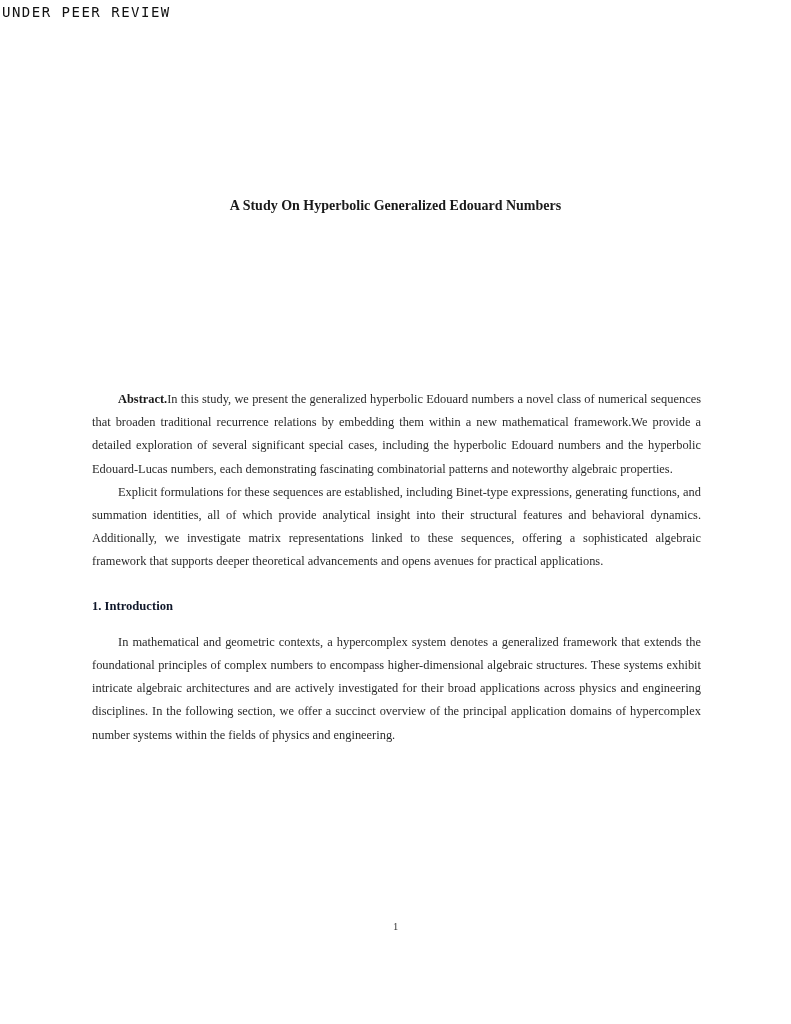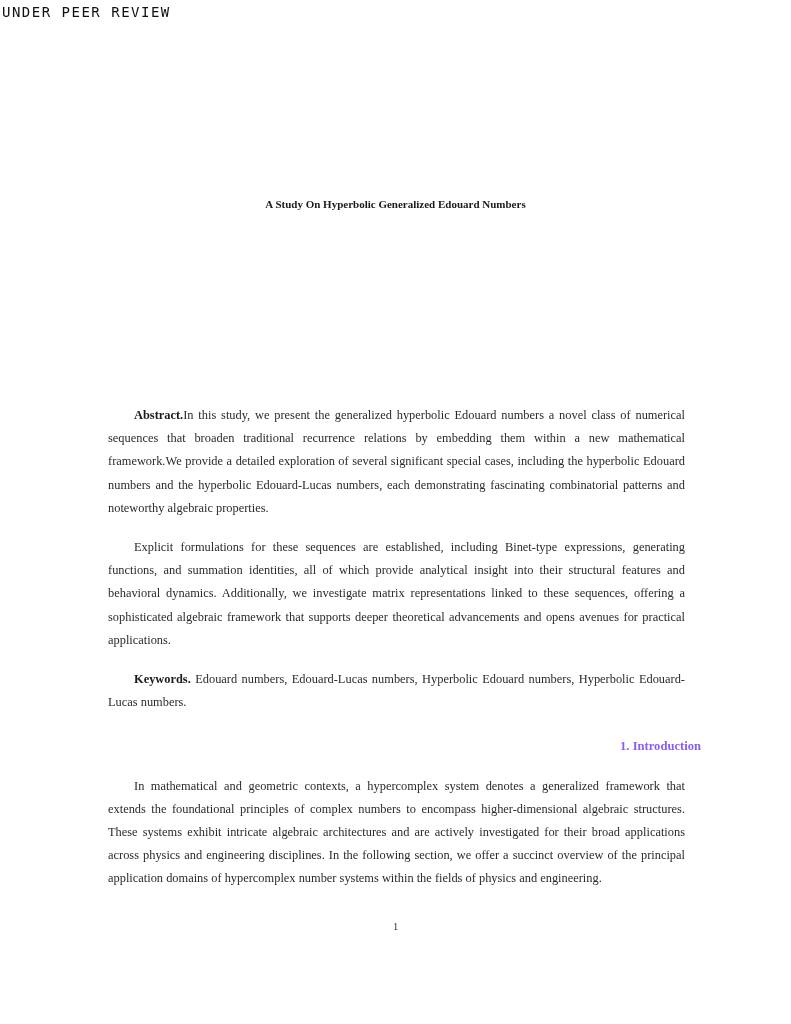--- a/index.html
+++ b/index.html
@@ -26,51 +26,51 @@
     color: #111111;
     white-space: nowrap;
   }
   .paper-title {
     position: absolute;
     top: 198px;
     left: 0;
     width: 100%;
     margin: 0;
     text-align: center;
-    font-size: 11px;
+    font-size: 14px;
     font-weight: bold;
     color: #1a1a1a;
   }
   .content {
     position: absolute;
     top: 388px;
     left: 92px;
     width: 609px;
     font-size: 12.4px;
     line-height: 23.2px;
     text-align: justify;
     color: #2a2a2a;
   }
   .content p {
-    margin: 16px;
+    margin: 0;
     padding: 0;
   }
   .para-indent {
     text-indent: 26px;
   }
   .bold {
     font-weight: bold;
     color: #1a1a1a;
   }
   .section-heading {
     margin: 21px 0 13px 0 !important;
-    text-align: right;
+    text-align: left;
     font-weight: bold;
     font-size: 12.6px;
-    color: #8b5cf6;
+    color: #0f172a;
     text-indent: 0;
   }
   .page-number {
     position: absolute;
     top: 921px;
     left: 0;
     width: 100%;
     text-align: center;
     font-size: 10.5px;
     color: #333333;
@@ -85,21 +85,20 @@
 
   <h1 class="paper-title">A Study On Hyperbolic Generalized Edouard Numbers</h1>
 
   <div class="content">
 
     <p class="para-indent"><span class="bold">Abstract.</span><span>In this study, we present the generalized hyperbolic Edouard numbers a novel class of numerical sequences that broaden traditional recurrence relations by embedding them within a new mathematical framework.We provide a detailed exploration of several significant special cases, including the hyperbolic Edouard numbers and the hyperbolic Edouard-Lucas numbers, each demonstrating fascinating combinatorial patterns and noteworthy algebraic properties.</span></p>
 
     <p class="para-indent"><span>Explicit formulations for these sequences are established, including Binet-type expressions, generating functions, and summation identities, all of which provide analytical insight into their structural features and behavioral dynamics. Additionally, we investigate matrix representations linked to these sequences, offering a sophisticated algebraic framework that supports deeper theoretical advancements and opens avenues for practical applications.</span></p>
 
 
-    <p class="para-indent"><span class="bold">Keywords.</span><span>  Edouard numbers, Edouard-Lucas numbers, Hyperbolic Edouard numbers, Hyperbolic Edouard-Lucas numbers.</span></p>
 
     <p class="section-heading">1.  Introduction</p>
 
     <p class="para-indent"><span>In mathematical and geometric contexts, a hypercomplex system denotes a generalized framework that extends the foundational principles of complex numbers to encompass higher-dimensional algebraic structures.  These systems exhibit intricate algebraic architectures and are actively investigated for their broad applications across physics and engineering disciplines.  In the following section, we offer a succinct overview of the principal application domains of hypercomplex number systems within the fields of physics and engineering.</span></p>
 
 
   </div>
 
   <div class="page-number">1</div>
 

